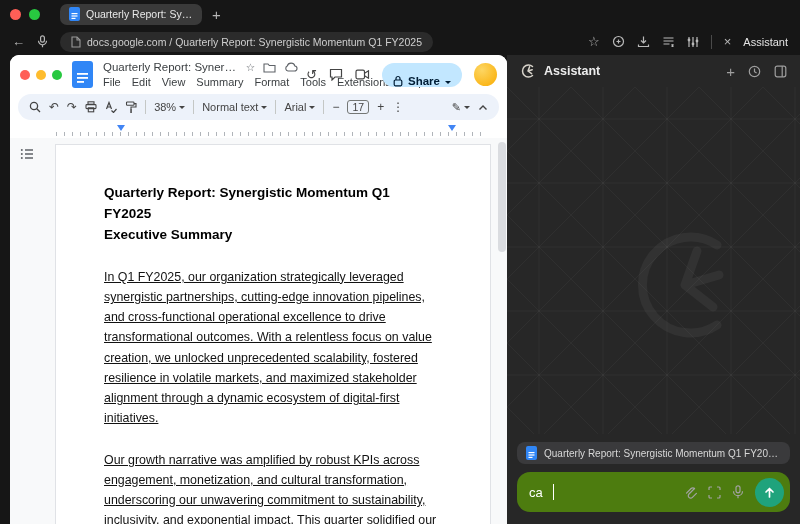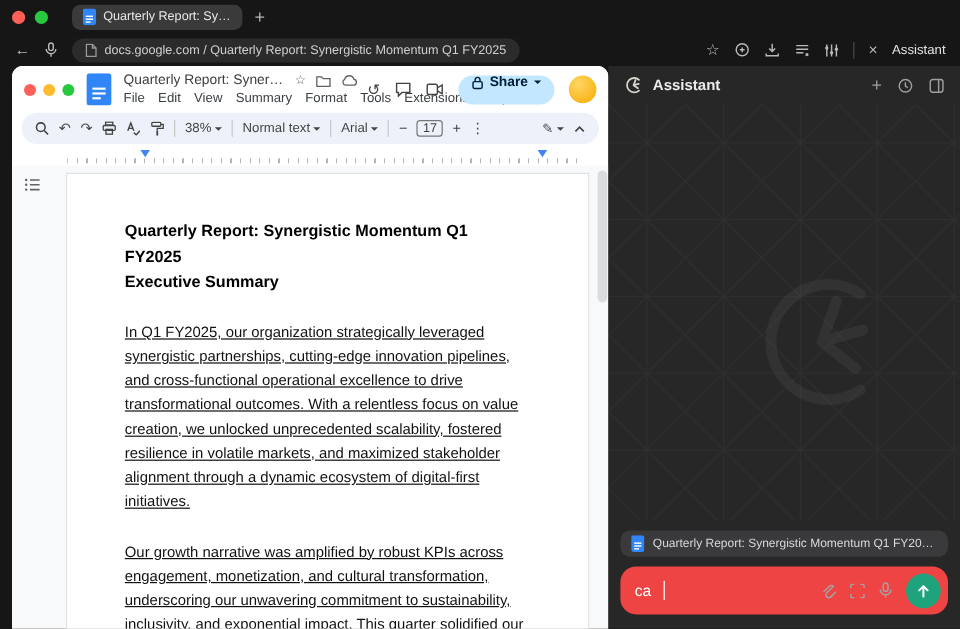--- a/index.html
+++ b/index.html
@@ -34,21 +34,21 @@
   .traffic { display:flex; gap:6px; margin-right:2px; }
   .tl { width:10px; height:10px; border-radius:50%; }
   .tl.r{background:#ff5f57;} .tl.y{background:#febc2e;} .tl.g{background:#28c840;}
   .header-main { flex:1; min-width:0; margin-left:2px; }
   .title-row { display:flex; align-items:center; gap:8px; }
   .doc-title { font-size:11.5px; color:#3c4043; white-space:nowrap; overflow:hidden; text-overflow:ellipsis; max-width:215px; }
   .title-mini-icons { display:flex; gap:8px; color:#5f6368; font-size:10.5px; align-items:center; }
   .menu-row { display:flex; gap:11px; font-size:11px; color:#3c4043; margin-top:3px; }
   .menu-item { cursor:default; }
   .header-right { display:flex; align-items:center; gap:12px; color:#444; }
-  .share { display:flex; align-items:flex-start; gap:5px; background:#c2e7ff; border-radius:14px; height:24px; padding:0 11px; font-size:11.5px; color:#001d35; font-weight:bold; }
+  .share { display:flex; align-items:flex-end; gap:5px; background:#c2e7ff; border-radius:14px; height:24px; padding:0 11px; font-size:11.5px; color:#001d35; font-weight:bold; }
   .avatar { width:23px; height:23px; border-radius:50%; background:radial-gradient(circle at 35% 30%, #fdd663, #f9ab00); }
   .cd { display:inline-block; width:0; height:0; border:3.5px solid transparent; border-top-color:currentColor; margin-top:4px; }
 
   .docs-toolbar { margin:4px 8px 0 8px; background:#edf2fa; border-radius:18px; height:26px; display:flex; align-items:center; gap:8px; padding:0 11px; font-size:11px; color:#444; flex:none; }
   .tb { display:flex; align-items:center; gap:3px; white-space:nowrap; }
   .tsep { width:1px; height:14px; background:#c4c7c5; }
   .tb-sym { font-size:12px; color:#444; }
   .fs-box { border:1px solid #747775; border-radius:3px; padding:0px 4px; font-size:10.5px; background:#edf2fa; }
   .tb-spacer { flex:1; }
 
@@ -69,21 +69,21 @@
   .assistant { flex:1; background:#272727; display:flex; flex-direction:column; min-width:0; position:relative; overflow:hidden; }
   .assistant-header { height:32px; display:flex; align-items:center; gap:8px; padding:0 13px; flex:none; position:relative; z-index:2; }
   .assistant-title { font-size:12.5px; color:#ececec; font-weight:bold; }
   .assistant-hicons { margin-left:auto; display:flex; gap:13px; color:#9f9f9f; align-items:center; }
   .plus-glyph { font-size:15px; line-height:1; }
   .assistant-body { flex:1; position:relative; }
   .pattern { position:absolute; inset:0; width:100%; height:100%; }
   .assistant-footer { padding:8px 10px 12px; display:flex; flex-direction:column; gap:8px; position:relative; z-index:2; }
   .chip { display:flex; align-items:center; gap:7px; background:#3a3a3c; border-radius:8px; padding:4px 9px; height:22px; }
   .chip-text { font-size:10px; color:#d8d8d8; white-space:nowrap; overflow:hidden; text-overflow:ellipsis; }
-  .input-box { background:#ef4444; border-radius:13px; height:40px; display:flex; align-items:center; padding:0 6px 0 12px; gap:10px; }
+  .input-box { background:#4d7c0f; border-radius:13px; height:40px; display:flex; align-items:center; padding:0 6px 0 12px; gap:10px; }
   .input-text { font-size:13px; color:#fff; }
   .caret { width:1.5px; height:16px; background:#fff; animation:blink 1.1s step-end infinite; }
   @keyframes blink { 50% { opacity:0; } }
   .input-icons { margin-left:auto; display:flex; align-items:center; gap:11px; color:#a3a3a3; }
   .send { width:29px; height:29px; border-radius:50%; background:#1fa37c; display:flex; align-items:center; justify-content:center; }
 
   .icon { display:inline-flex; align-items:center; justify-content:center; line-height:1; }
   .icon svg { display:block; }
 </style>
 </head>

